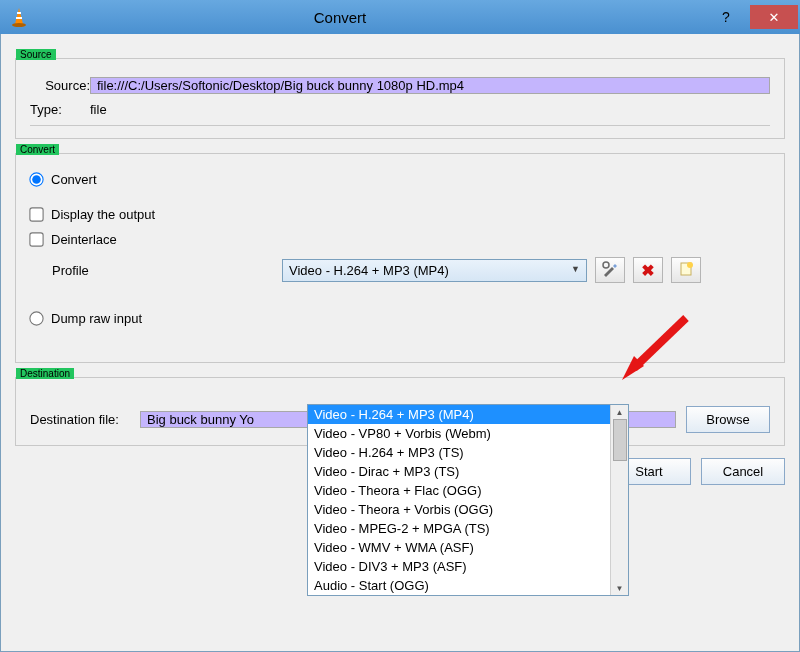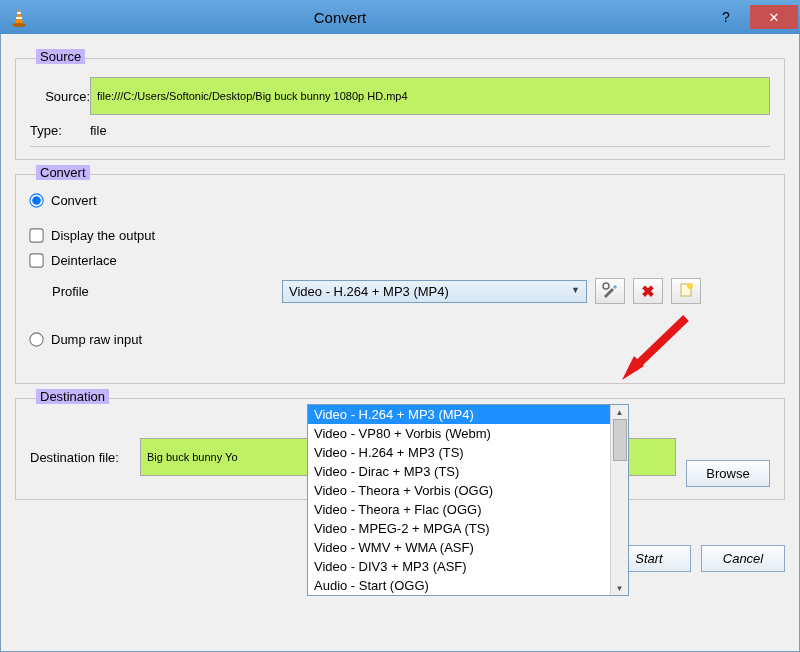--- a/index.html
+++ b/index.html
@@ -48,35 +48,35 @@
   height: 618px;
 }
 .groupbox {
   border: 1px solid #c8c8c8;
   margin-top: 14px;
   padding: 18px 14px 12px 14px;
   position: relative;
 }
 .groupbox .legend {
   position: absolute;
-  top: -10px; left: 20px;
-  background: #c4b5fd;
+  top: -10px; left: 0;
+  background: #22c55e;
   padding: 0 4px;
-  font-size: 13px;
+  font-size: 10px;
 }
 .row { display: flex; align-items: center; margin-bottom: 8px; }
 .row .lbl { width: 60px; }
 .row.src .lbl { width: 60px; text-align: right; }
 .textinput {
   flex: 1;
   border: 1px solid #a8a8a8;
-  background: #bef264;
-  padding: 12px 6px;
+  background: #c4b5fd;
+  padding: 0 6px;
   font-family: inherit;
-  font-size: 11px;
+  font-size: 13px;
 }
 .hr { border-top: 1px solid #c8c8c8; margin-top: 4px; }
 .radio, .check { display: flex; align-items: center; margin-bottom: 10px; }
 .radio input, .check input { margin-right: 8px; transform: scale(1.1); }
 .indent { }
 .profile-row { display: flex; align-items: center; margin-top: 8px; margin-left: 22px; }
 .profile-row .plabel { width: 230px; }
 .combo {
   width: 305px;
   border: 1px solid #7a9fbd;
@@ -136,26 +136,24 @@
 .dest-row { display:flex; align-items:center; margin-top:10px;}
 .dest-row .lbl { width: 110px; }
 .dest-row .textinput { flex:1; }
 .btn {
   border: 1px solid #8aa8c8;
   background: linear-gradient(#fdfdfd, #e3ecf5);
   padding: 5px 0;
   width: 84px;
   text-align: center;
   margin-left: 10px;
-  margin-top: 33px;
 }
 .buttonrow {
   display:flex; justify-content:flex-end;
   margin-top: 12px;
-  font-style: italic;
 }
 .arrow-annot {
   position: absolute;
   top: 310px; left: 616px;
   z-index: 30;
   pointer-events: none;
 }
 </style>
 </head>
 <body>
@@ -258,22 +256,22 @@
   </div>
 
 </div>
 
 <div class="dropdown">
   <div class="items">
     <div class="item sel">Video - H.264 + MP3 (MP4)</div>
     <div class="item">Video - VP80 + Vorbis (Webm)</div>
     <div class="item">Video - H.264 + MP3 (TS)</div>
     <div class="item">Video - Dirac + MP3 (TS)</div>
+    <div class="item">Video - Theora + Flac (OGG)</div>
     <div class="item">Video - Theora + Vorbis (OGG)</div>
-    <div class="item">Video - Theora + Flac (OGG)</div>
     <div class="item">Video - MPEG-2 + MPGA (TS)</div>
     <div class="item">Video - WMV + WMA (ASF)</div>
     <div class="item">Video - DIV3 + MP3 (ASF)</div>
     <div class="item">Audio - Start (OGG)</div>
   </div>
   <div class="scrollbar">
     <div class="arrow" style="top:0">▲</div>
     <div class="thumb"></div>
     <div class="arrow" style="bottom:0">▼</div>
   </div>

